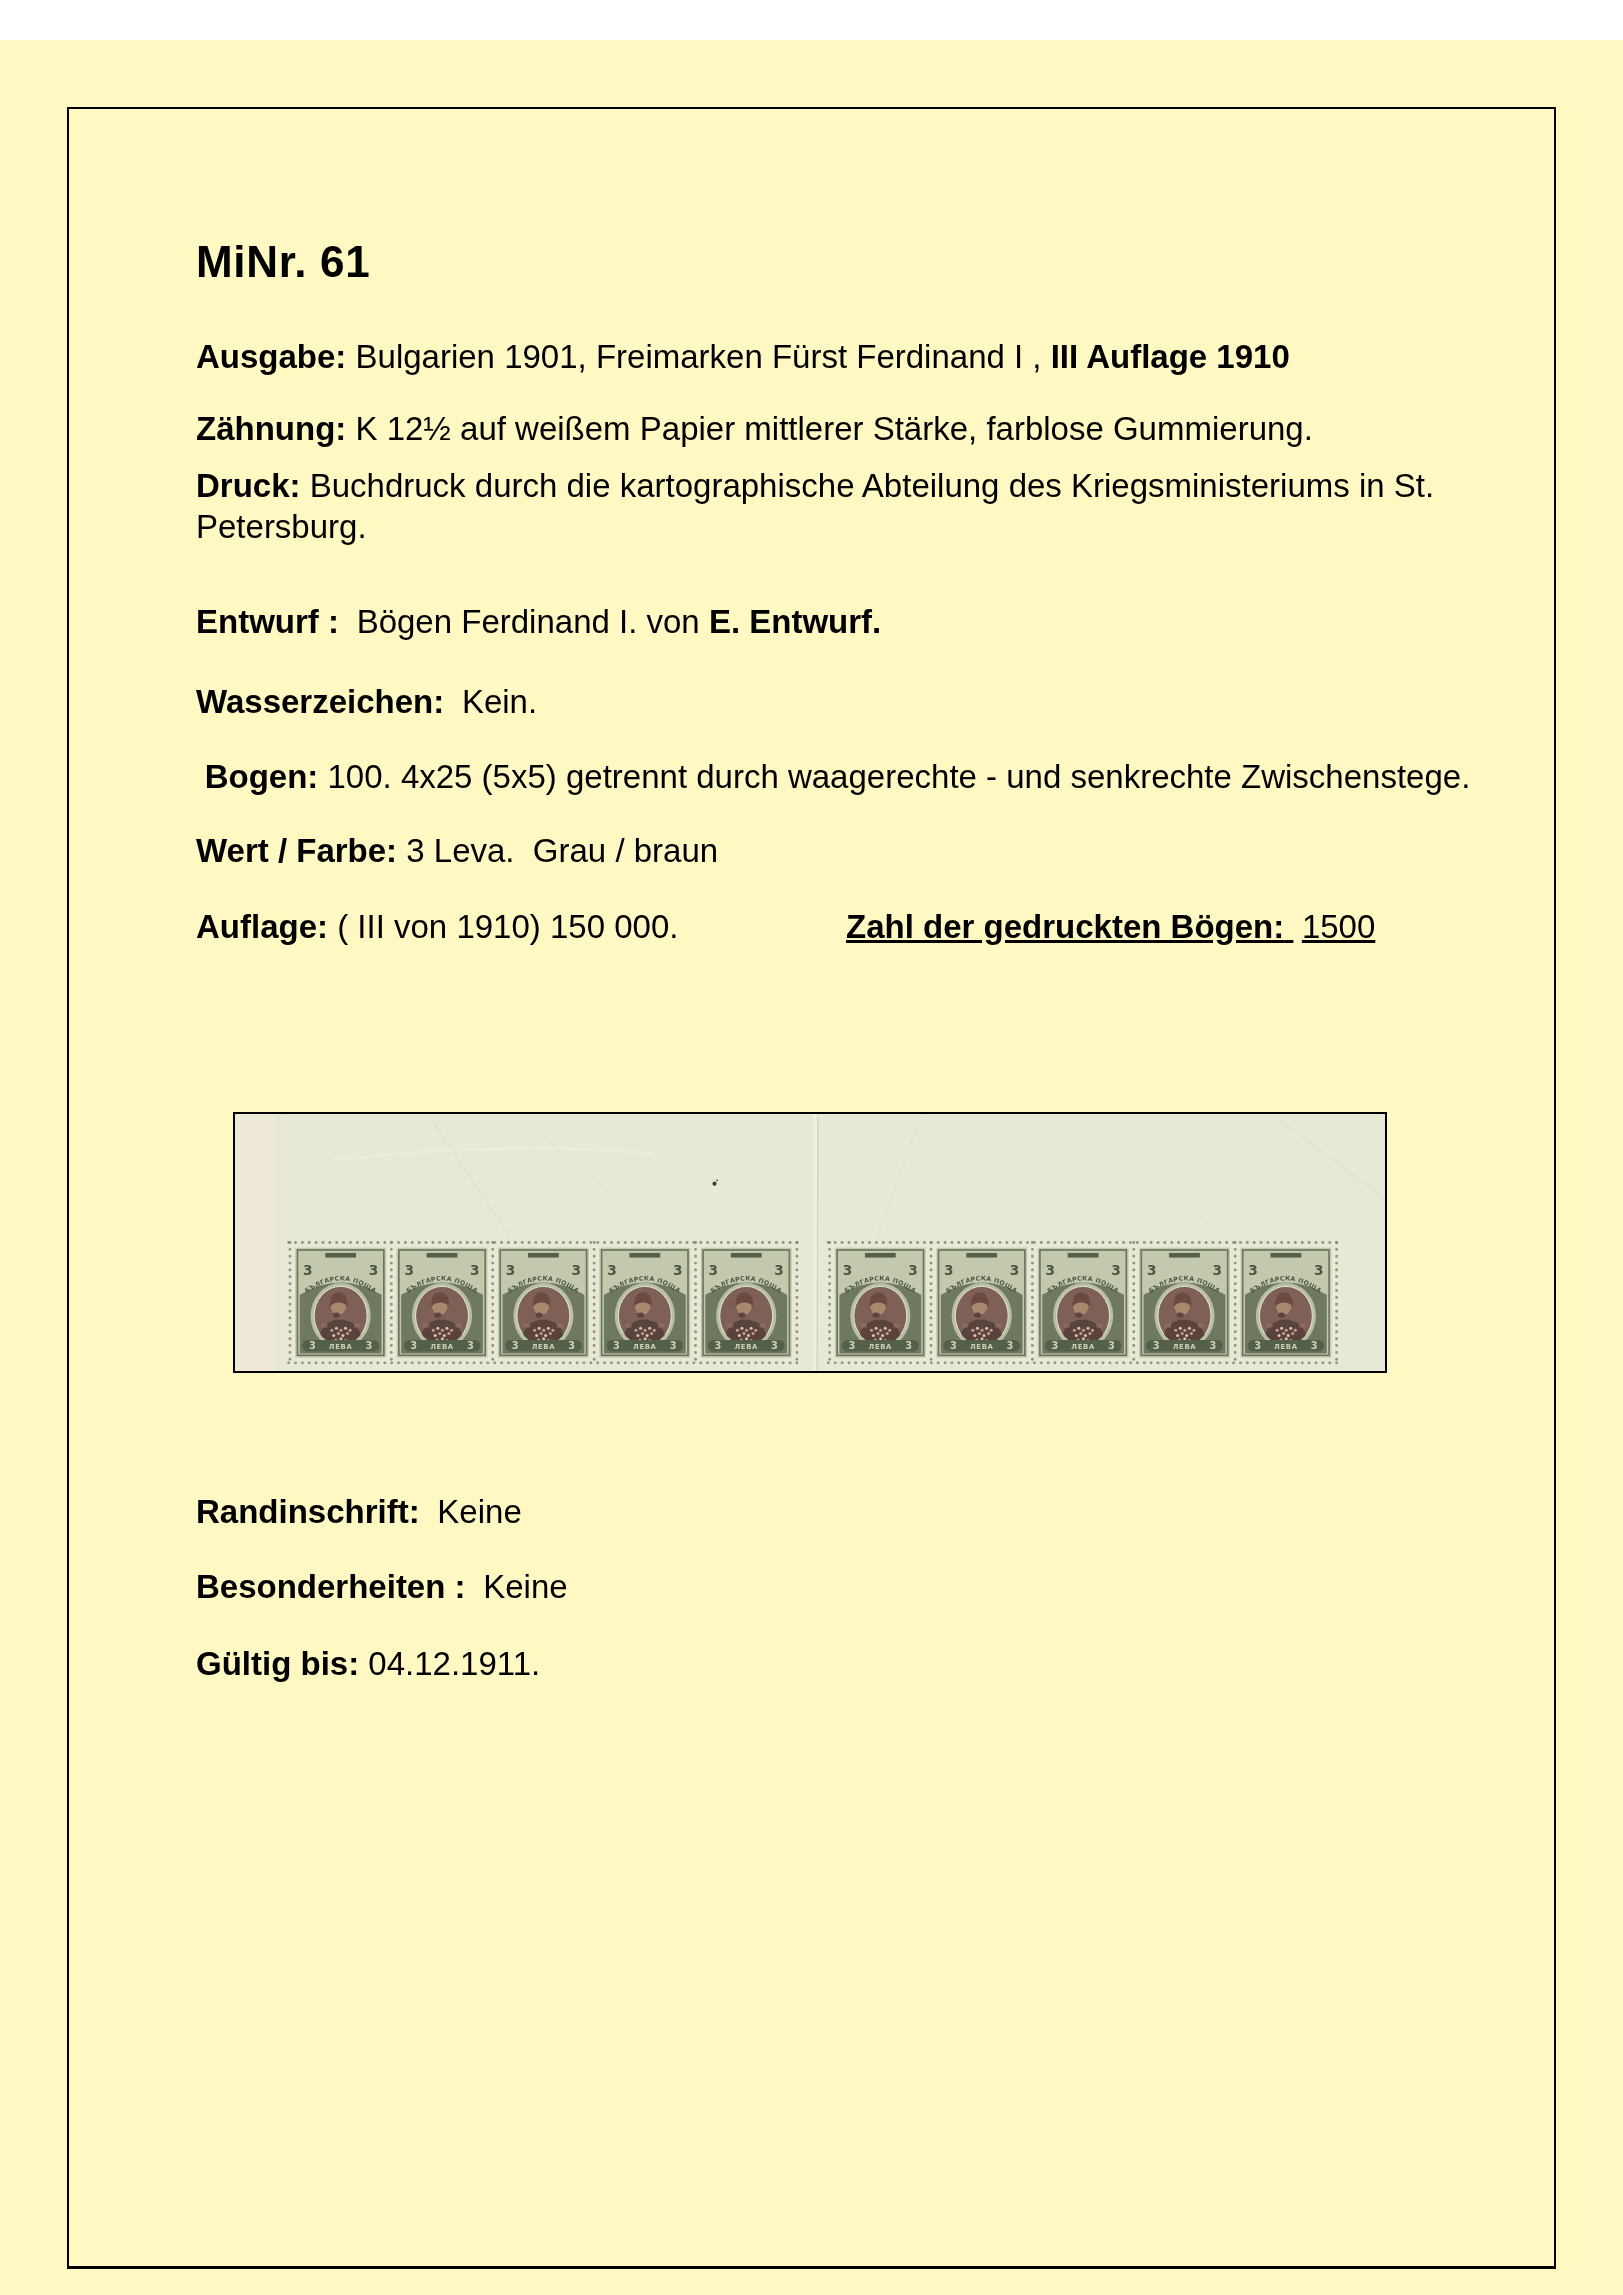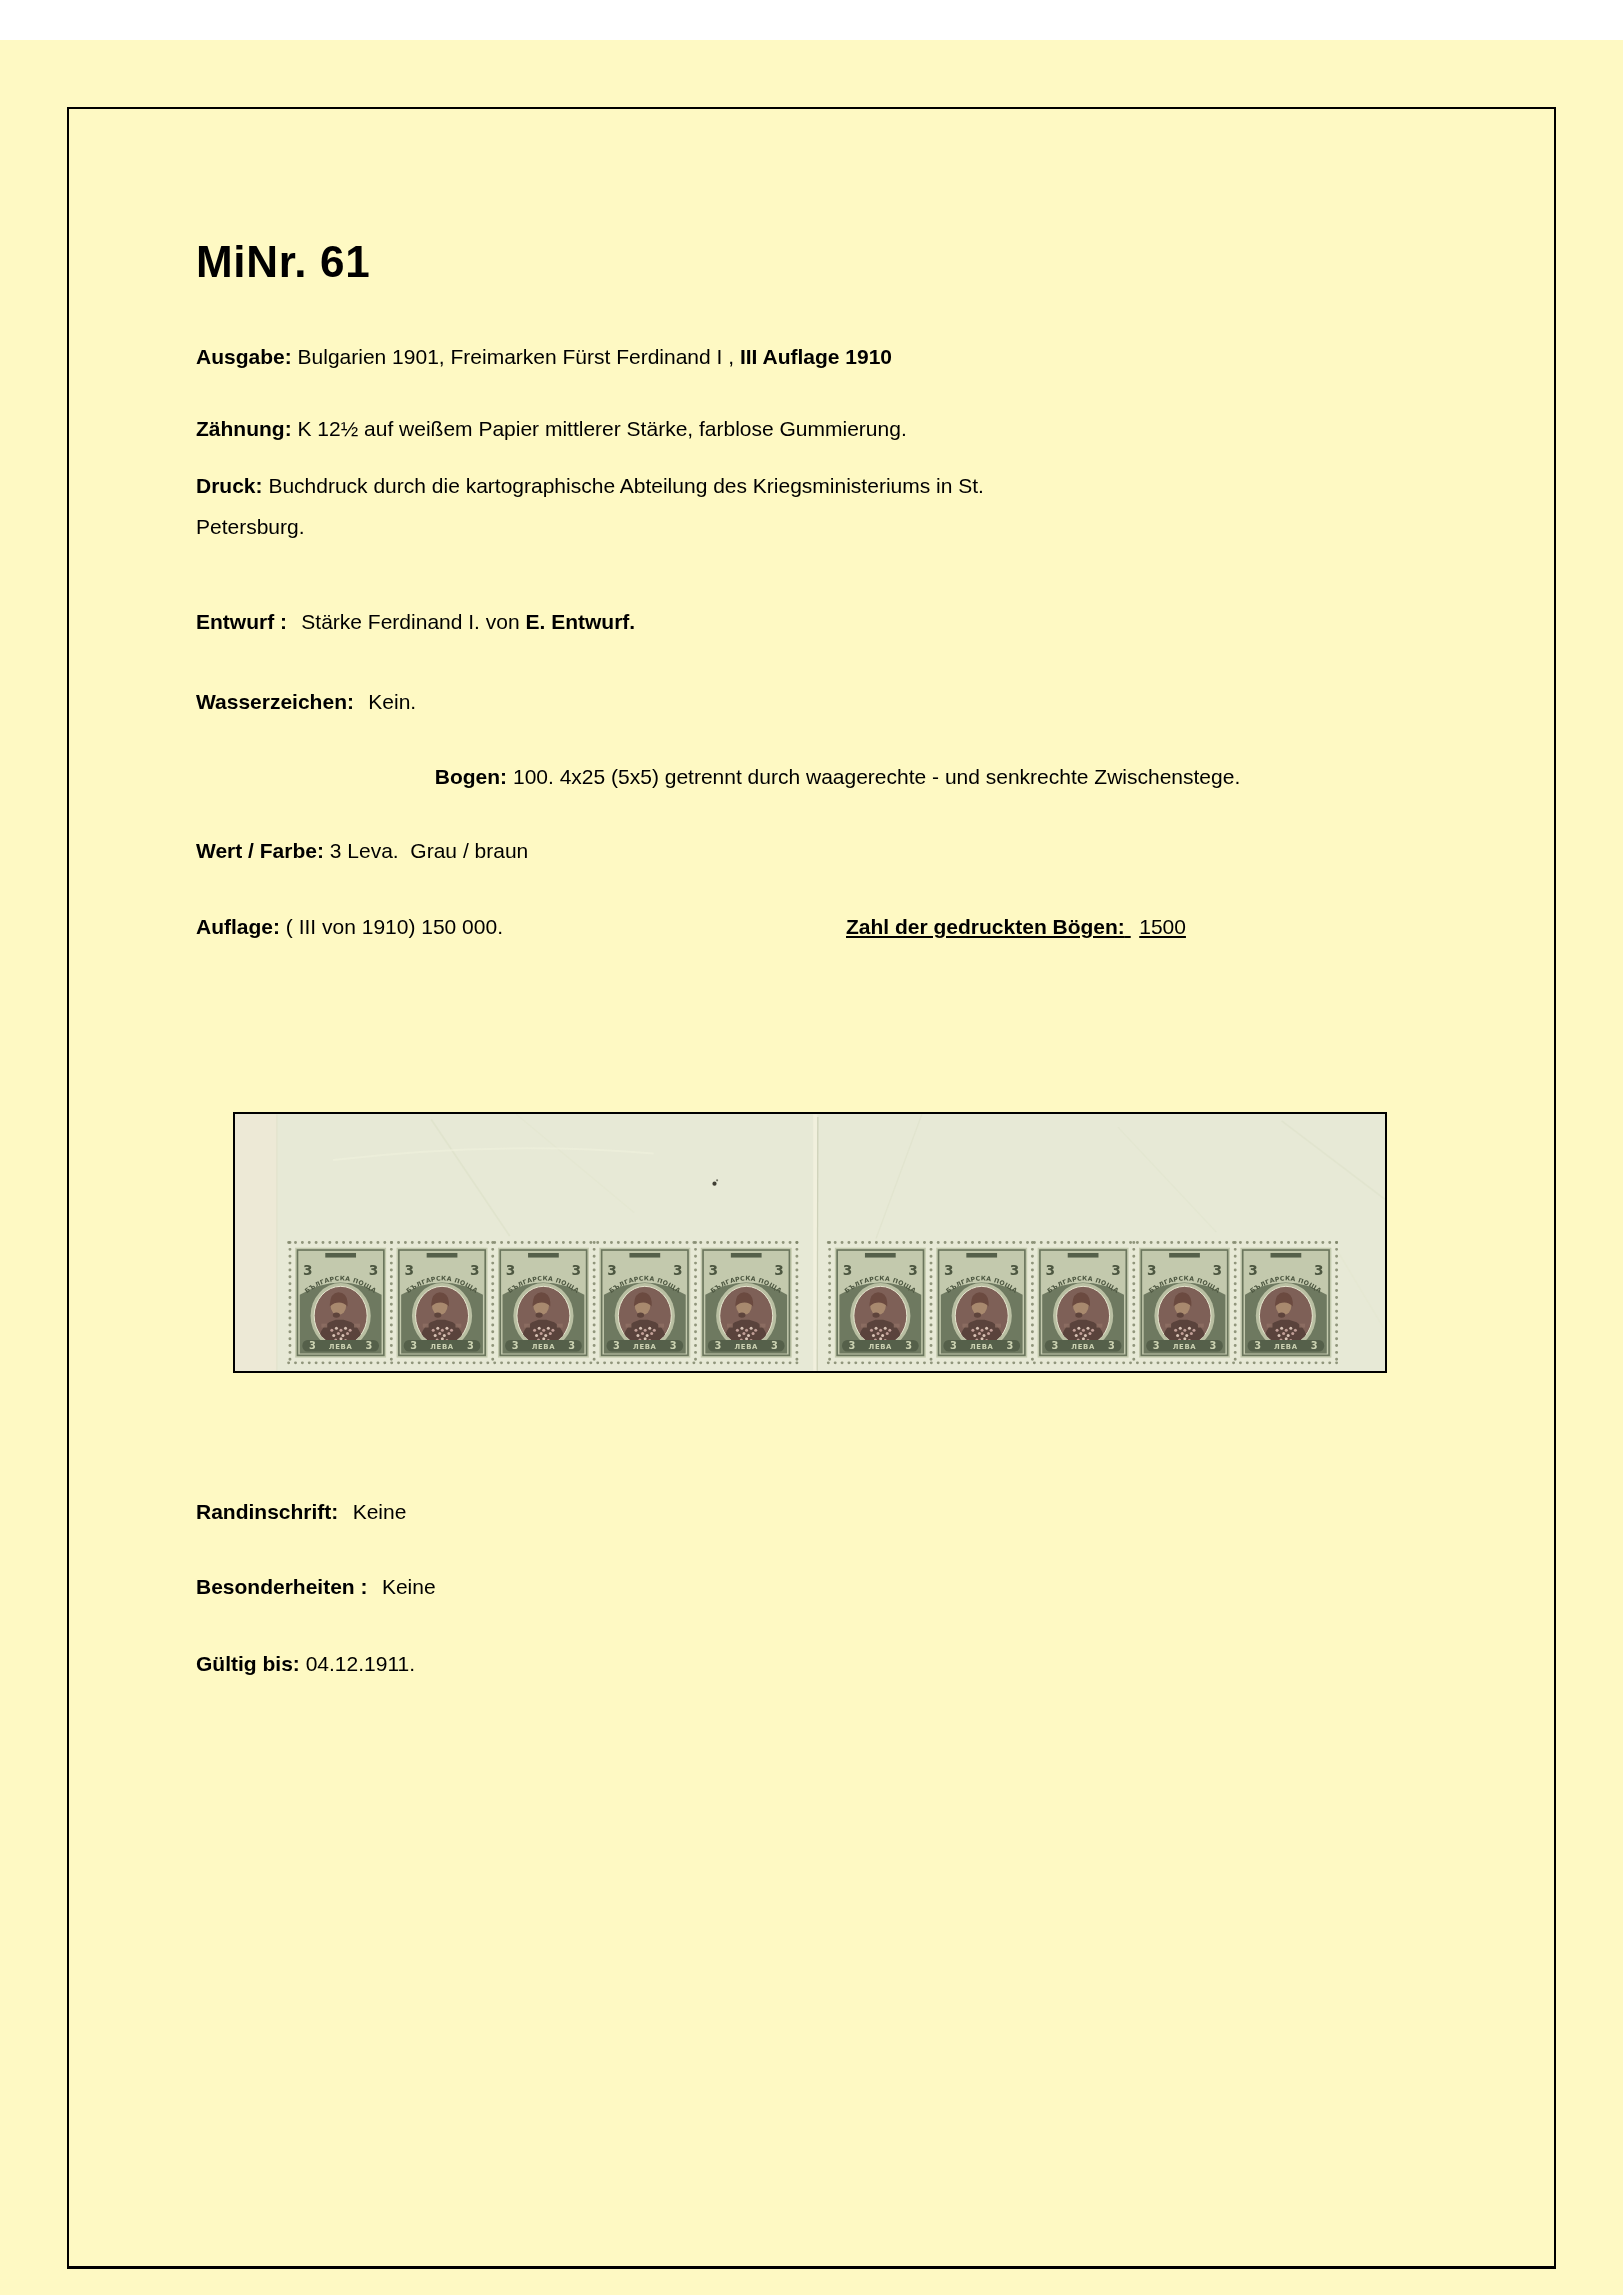--- a/index.html
+++ b/index.html
@@ -17,21 +17,21 @@
     width:1485px;height:2157px;
     border:2px solid #000;
     border-bottom-width:3.9px;
   }
   .doc-title{
     position:absolute;left:196px;top:200px;
     margin:0;font-size:44px;line-height:1;font-weight:bold;letter-spacing:0.7px;
   }
   .field{
     position:absolute;left:196px;margin:0;
-    font-size:21px;line-height:41px;
+    font-size:33px;line-height:41px;
     width:1283px;
     white-space:pre-wrap;
   }
   .field .label{font-weight:bold;}
   .field .b{font-weight:bold;}
   .gap2{margin-left:8.5px;}
   .col2{position:absolute;left:650px;top:0;white-space:pre-wrap;text-decoration:underline;}
   .photo{
     position:absolute;left:233px;top:1072px;
     width:1150px;height:257px;
@@ -53,21 +53,21 @@
   <div class="page-frame"></div>
 
   <h1 class="doc-title">MiNr. 61</h1>
 
   <p class="field" style="top:296px;"><span class="label">Ausgabe:</span> <span class="value">Bulgarien 1901, Freimarken Fürst Ferdinand I ,</span> <span class="b">III Auflage 1910</span></p>
 
   <p class="field" style="top:368px;"><span class="label">Zähnung:</span> <span class="value">K 12½ auf weißem Papier mittlerer Stärke, farblose Gummierung.</span></p>
 
   <p class="field" style="top:425px;"><span class="label">Druck:</span> <span class="value">Buchdruck durch die kartographische Abteilung des Kriegsministeriums in St.</span><br><span class="value">Petersburg.</span></p>
 
-  <p class="field" style="top:561px;"><span class="label">Entwurf :</span> <span class="value gap2">Stärke Ferdinand I. von</span> <span class="b">E. Entwurf.</span></p>
+  <p class="field" style="top:561px;"><span class="label">Entwurf :</span> <span class="value gap2">Bögen Ferdinand I. von</span> <span class="b">E. Entwurf.</span></p>
 
   <p class="field" style="top:641px;"><span class="label">Wasserzeichen:</span> <span class="value gap2">Kein.</span></p>
 
   <p class="field" style="top:716px;text-align:center;"><span class="label">Bogen:</span> <span class="value">100. 4x25 (5x5) getrennt durch waagerechte - und senkrechte Zwischenstege.</span></p>
 
   <p class="field" style="top:790px;"><span class="label">Wert / Farbe:</span> <span class="value">3 Leva.  Grau / braun</span></p>
 
   <p class="field" style="top:866px;"><span class="label">Auflage:</span> <span class="value">( III von 1910) 150 000.</span><span class="col2"><span class="label">Zahl der gedruckten Bögen:</span> <span class="value gap2">1500</span></span></p>
 
   <div class="photo">

